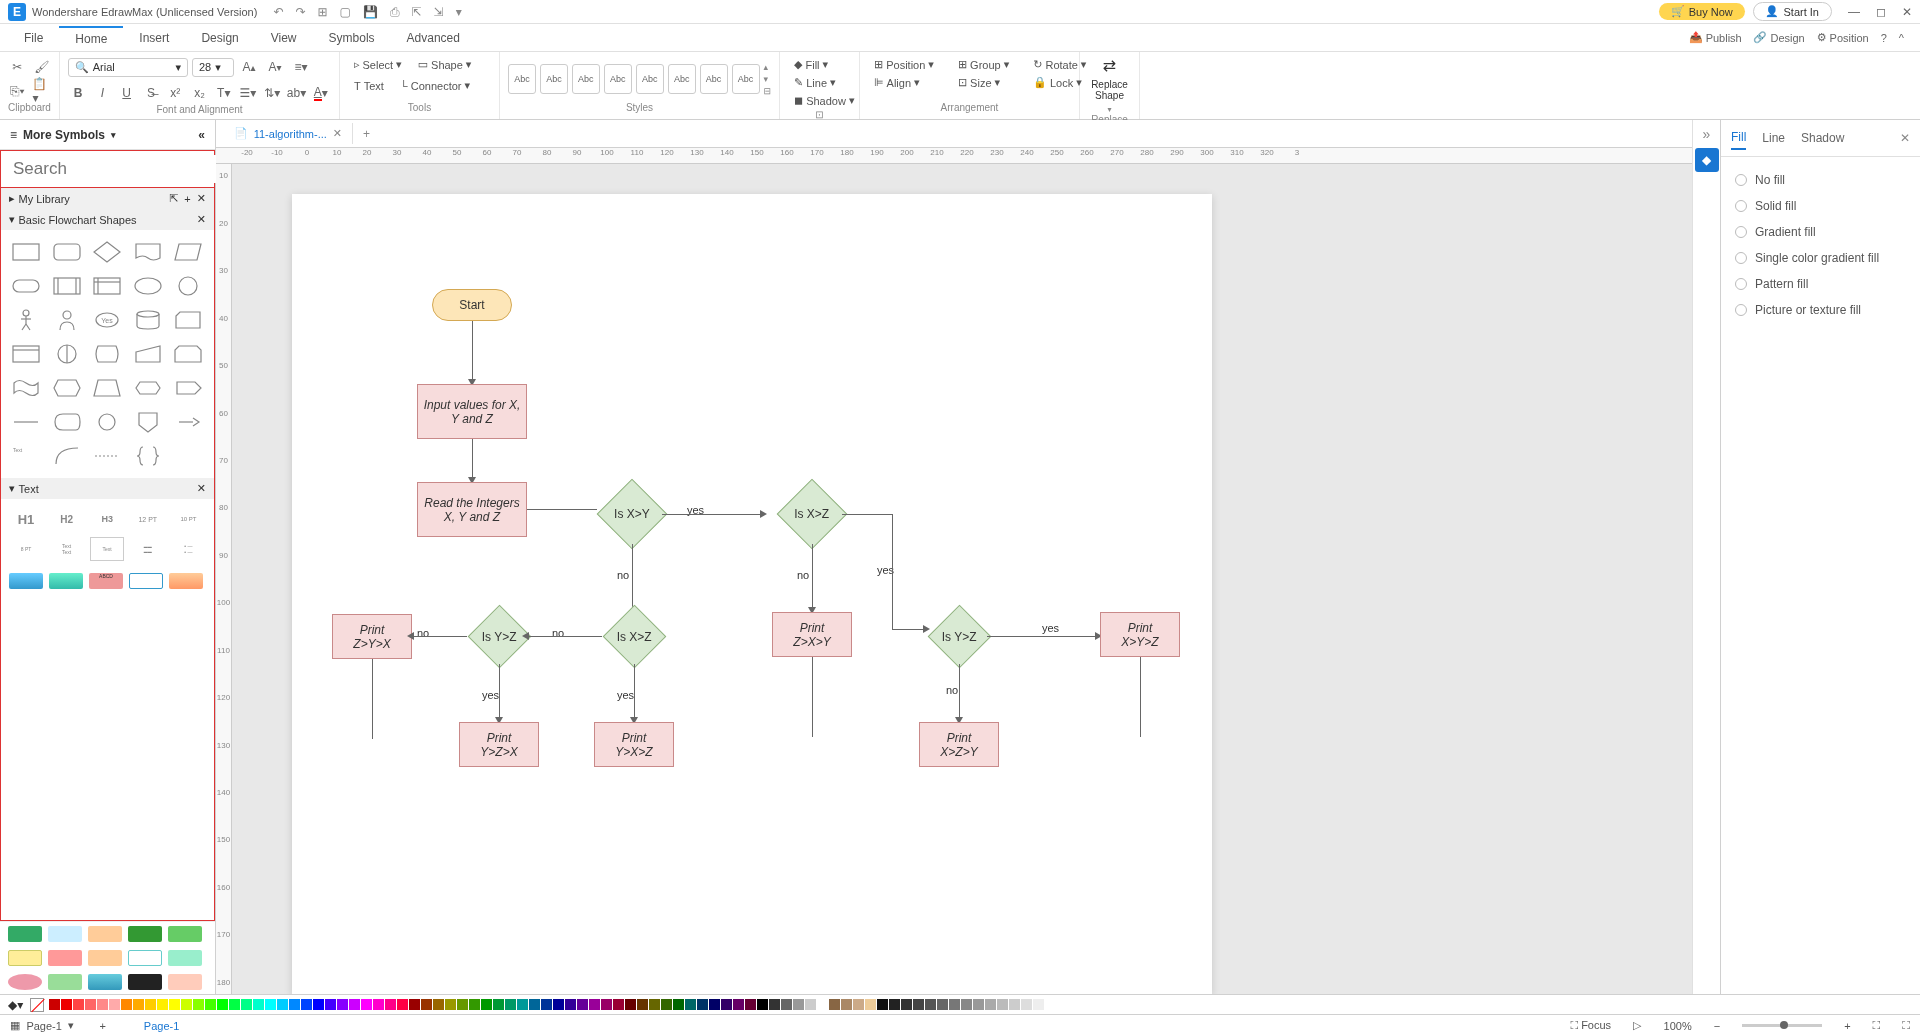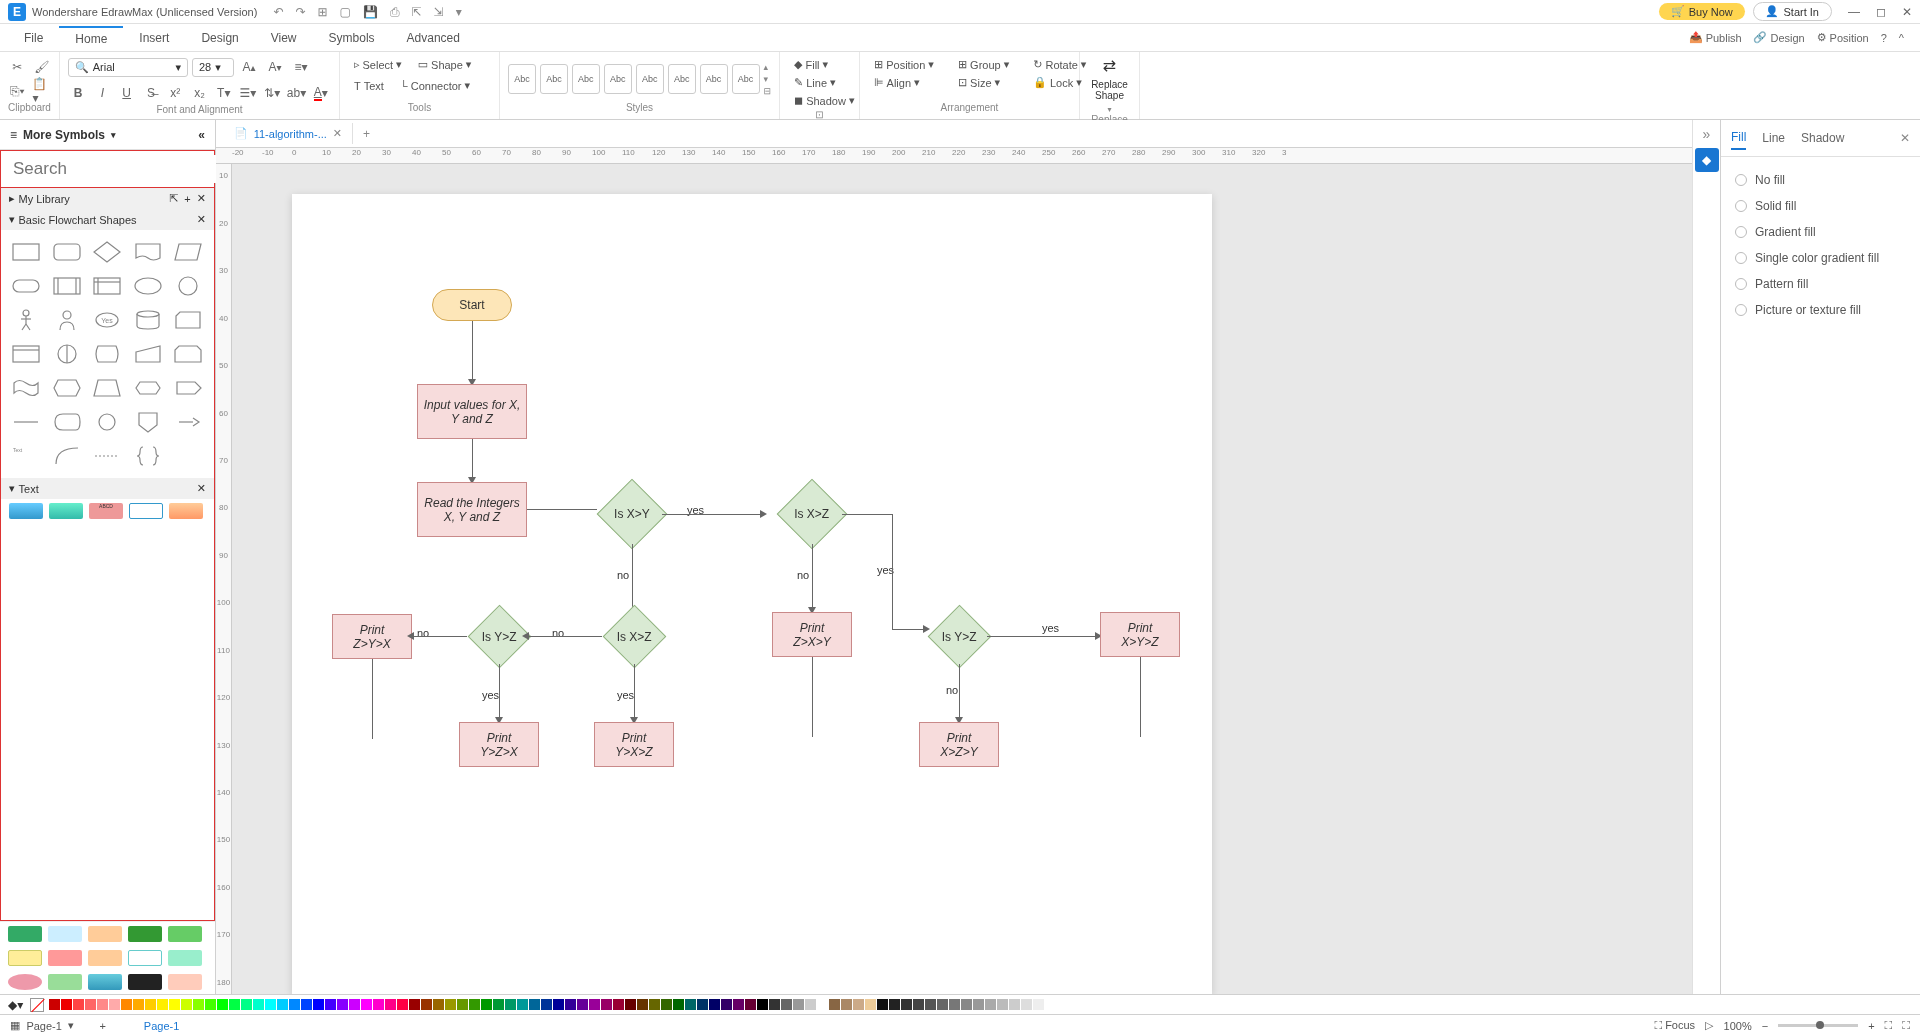--- a/index.html
+++ b/index.html
@@ -53,21 +53,21 @@
 .text-cell { width: 34px; height: 24px; display: flex; align-items: center; justify-content: center; font-size: 10px; color: #888; border: 1px solid transparent; }
 .preset-row { display: flex; gap: 6px; padding: 4px 8px; flex-wrap: wrap; }
 .preset-item { width: 34px; height: 16px; border-radius: 2px; }
 
 
 .canvas-area { flex: 1; display: flex; flex-direction: column; background: #e8e8e8; position: relative; }
 .doc-tabs { height: 28px; background: #fff; display: flex; align-items: center; border-bottom: 1px solid #d0d0d0; padding-left: 8px; }
 .doc-tab { display: flex; align-items: center; gap: 6px; padding: 4px 10px; font-size: 11px; color: #1976d2; border-right: 1px solid #e0e0e0; }
 .doc-tab .close { color: #888; }
 .ruler-h { height: 16px; background: #f8f8f8; border-bottom: 1px solid #ccc; display: flex; font-size: 8px; color: #888; padding-left: 16px; overflow: hidden; }
-.ruler-h span { width: 30px; flex-shrink: 0; }
+.ruler-h span { width: 30px; text-align: center; flex-shrink: 0; }
 .canvas-body { flex: 1; display: flex; overflow: hidden; }
 .ruler-v { width: 16px; background: #f8f8f8; border-right: 1px solid #ccc; display: flex; flex-direction: column; font-size: 8px; color: #888; padding-top: 0; }
 .ruler-v span { height: 30px; display: flex; align-items: center; justify-content: center; }
 .canvas-scroll { flex: 1; overflow: auto; background: #e8e8e8; padding: 30px 60px; }
 .page { width: 920px; min-height: 800px; background: #fff; box-shadow: 0 2px 8px rgba(0,0,0,0.15); position: relative; padding: 30px; }
 .page-title-text { font-size: 24px; text-align: center; margin-bottom: 20px; margin-top: 10px; }
 
 
 .fc-shape { position: absolute; display: flex; align-items: center; justify-content: center; font-size: 12px; text-align: center; padding: 4px; }
 .fc-start { background: #fde6b8; border: 1px solid #d4a853; border-radius: 16px; }
@@ -100,21 +100,21 @@
 .color-bar { height: 20px; background: #fff; display: flex; align-items: center; padding: 0 8px; gap: 1px; border-top: 1px solid #d0d0d0; }
 .color-sw { width: 11px; height: 11px; flex-shrink: 0; }
 .color-bar .no-color { width: 14px; height: 14px; border: 1px solid #999; position: relative; margin-right: 4px; }
 .color-bar .no-color::after { content: ''; position: absolute; width: 18px; height: 1px; background: red; top: 6px; left: -2px; transform: rotate(-45deg); }
 
 
 .status-bar { height: 22px; background: #fff; border-top: 1px solid #d0d0d0; display: flex; align-items: center; padding: 0 10px; font-size: 11px; color: #555; }
 .status-bar .page-sel { display: flex; align-items: center; gap: 6px; }
 .status-bar .page-tab { color: #1976d2; margin-left: 30px; padding: 2px 8px; }
 .status-bar .spacer { flex: 1; }
-.status-bar .zoom-controls { display: flex; align-items: center; gap: 10px; }
+.status-bar .zoom-controls { display: flex; align-items: center; gap: 22px; }
 .status-bar .slider { width: 80px; height: 3px; background: #ccc; position: relative; }
 .status-bar .slider::after { content: ''; position: absolute; width: 8px; height: 8px; background: #666; border-radius: 50%; top: -3px; left: 38px; }
 
 svg { stroke: #888; stroke-width: 1.2; fill: none; }
 </style>
 </head>
 <body>
 
 <div class="title-bar">
   <div class="logo">E</div>
@@ -503,20 +503,32 @@
             </svg>
           </div>
         <div class="shape-cell">
             <svg viewBox="0 0 34 28"></svg>
           </div>
       </div>
       <div class="lib-header">
         ▾ <span style="margin-left:4px">Text</span>
         <span class="spacer"></span>
         <span>✕</span>
+      </div>
+      <div class="text-grid">
+        <div class="text-cell" style="font-weight:bold;font-size:13px">H1</div>
+        <div class="text-cell" style="font-weight:bold">H2</div>
+        <div class="text-cell" style="font-weight:bold;font-size:9px">H3</div>
+        <div class="text-cell" style="font-size:7px">12 PT</div>
+        <div class="text-cell" style="font-size:6px">10 PT</div>
+        <div class="text-cell" style="font-size:5px">8 PT</div>
+        <div class="text-cell" style="font-size:5px;text-align:left">Text<br>Text</div>
+        <div class="text-cell" style="border:1px solid #ccc;font-size:5px">Text</div>
+        <div class="text-cell" style="font-size:4px">▬▬<br>▬▬</div>
+        <div class="text-cell" style="font-size:5px">• —<br>• —</div>
       </div>
       <div class="preset-row">
         <div class="preset-item" style="background:linear-gradient(#6cf,#39c)"></div>
         <div class="preset-item" style="background:linear-gradient(#6ec,#3ba)"></div>
         <div class="preset-item" style="background:#e99;font-size:5px;text-align:center">ABCD</div>
         <div class="preset-item" style="border:1px solid #39c"></div>
         <div class="preset-item" style="background:linear-gradient(#fc9,#f96)"></div>
       </div>
     </div>
     <div class="preset-row" style="border-top:1px solid #eee">

